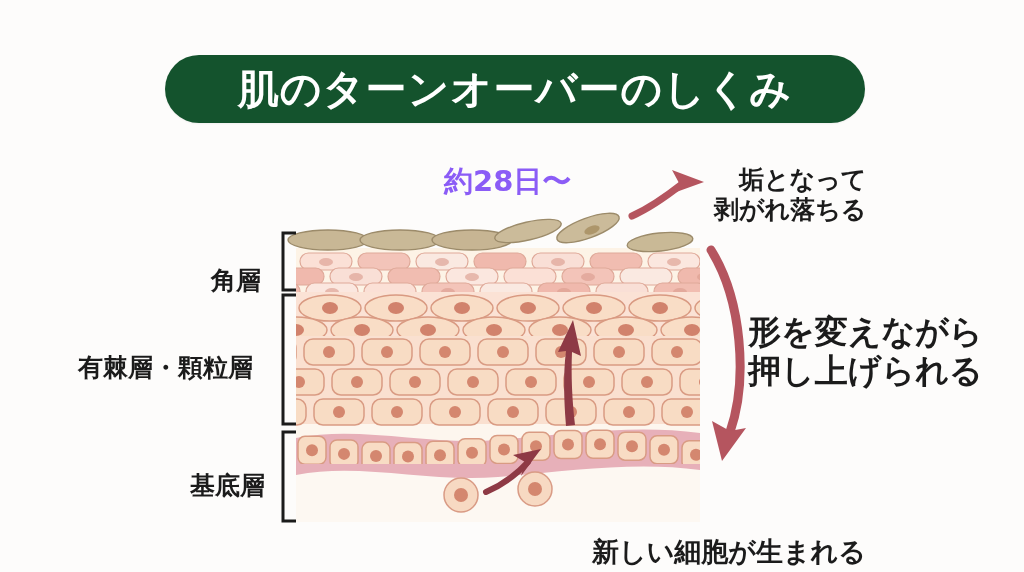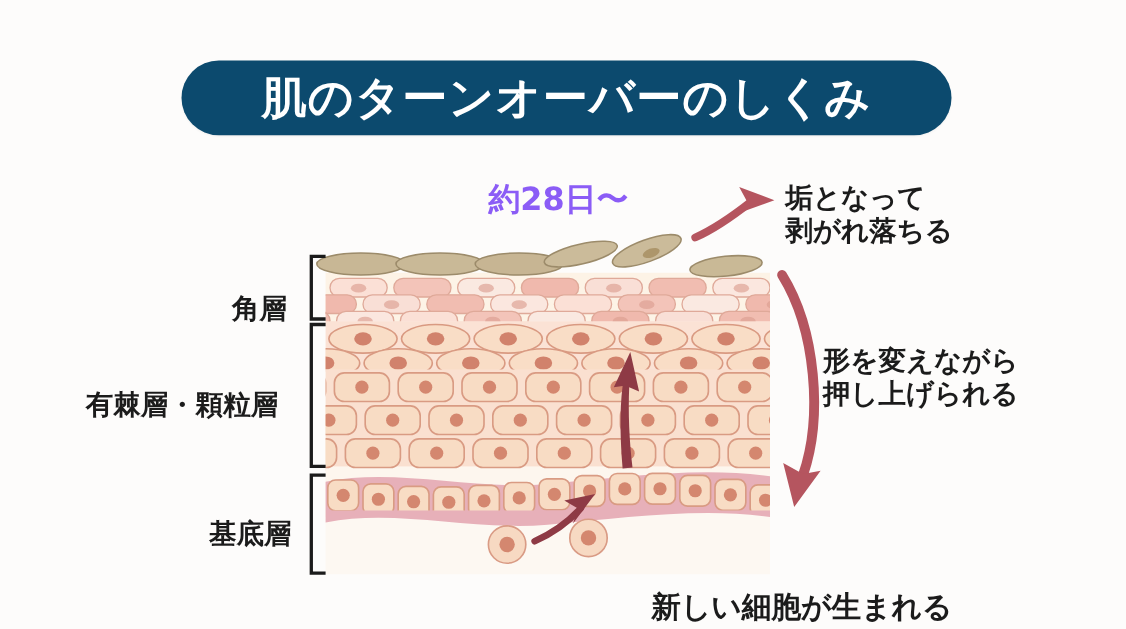--- a/index.html
+++ b/index.html
@@ -21,22 +21,22 @@
   .title-pill .txt{
     color:#ffffff;font-size:41px;font-weight:bold;letter-spacing:1px;
     line-height:1;white-space:nowrap;
   }
 
   
   .lbl{position:absolute;color:#1b1b1b;font-weight:bold;white-space:pre;}
   .lbl.ml{line-height:1.18;}
 
   #lbl-days    {left:444px;top:162px;font-size:29px;}
-  #lbl-shed    {left:714px;top:165px;font-size:25px;text-align:left;}
-  #lbl-push    {left:748px;top:313px;font-size:25px;text-align:left;}
+  #lbl-shed    {left:714px;top:165px;font-size:25px;text-align:right;}
+  #lbl-push    {left:748px;top:313px;font-size:33px;text-align:left;}
   #lbl-newcell {left:592px;top:486px;font-size:27px;}
 
   #lbl-horny   {left:211px;top:251px;font-size:25px;margin-top:13px;}
   #lbl-middle  {left: 78px;top:351px;font-size:25px;}
   #lbl-basal   {left:190px;top:469px;font-size:25px;}
 
   
   svg.canvas{position:absolute;left:0;top:0;width:1024px;height:572px;}
 </style>
 </head>
@@ -290,21 +290,21 @@
       <path d="M541 449 L513 455 L525 462 L521 476 Z" fill="#8e3a45"></path>
     </g>
 
     <g stroke="#1b1b1b" stroke-width="3" fill="none">
       <path d="M296 233 L283 233 L283 290 L296 290"></path>
       <path d="M296 295 L283 295 L283 424 L296 424"></path>
       <path d="M296 432 L283 432 L283 521 L296 521"></path>
     </g>
   </svg>
 
-  <div class="title-pill" style="background: #0c4a6e;">
+  <div class="title-pill" style="background: #14532d;">
     <span class="txt" style="color: rgb(255, 255, 255);">肌のターンオーバーのしくみ</span>
   </div>
 
   <div class="lbl" id="lbl-days" style="color: #8b5cf6;">約28日〜</div>
 
   <div class="lbl ml" id="lbl-shed" style="color: rgb(27, 27, 27);">垢となって
 剥がれ落ちる</div>
 
   <div class="lbl ml" id="lbl-push" style="color: rgb(27, 27, 27);">形を変えながら
 押し上げられる</div>

